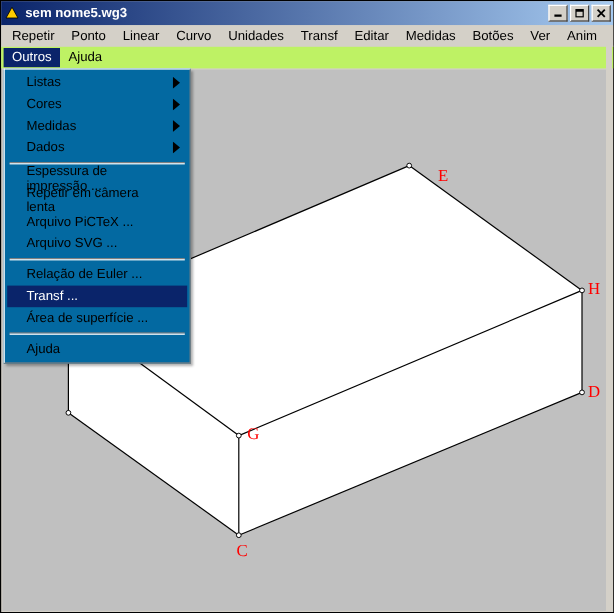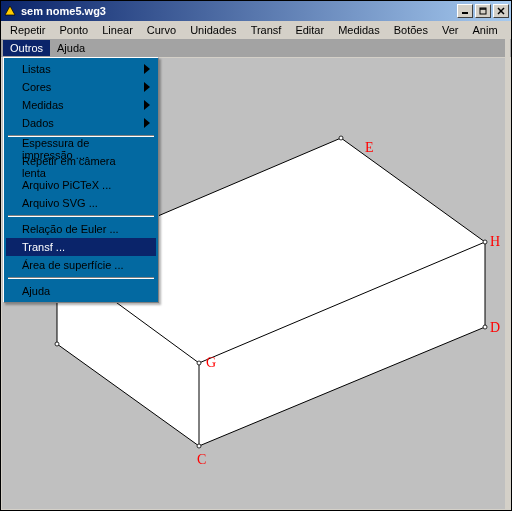--- a/index.html
+++ b/index.html
@@ -60,21 +60,21 @@
     align-items: center;
     padding: 0 2px;
     border-bottom: 1px solid #d4d0c8;
   }
   .menubar .menu-item {
     padding: 2px 7px;
     cursor: default;
   }
   .menubar2 {
     height: 18px;
-    background: #a3a3a3;
+    background: #bef264;
     display: flex;
     align-items: center;
     padding: 0 2px;
   }
   .menubar2 .menu-item {
     padding: 2px 7px;
     cursor: default;
   }
   .menubar2 .menu-item.open {
     background: #0a246a;

